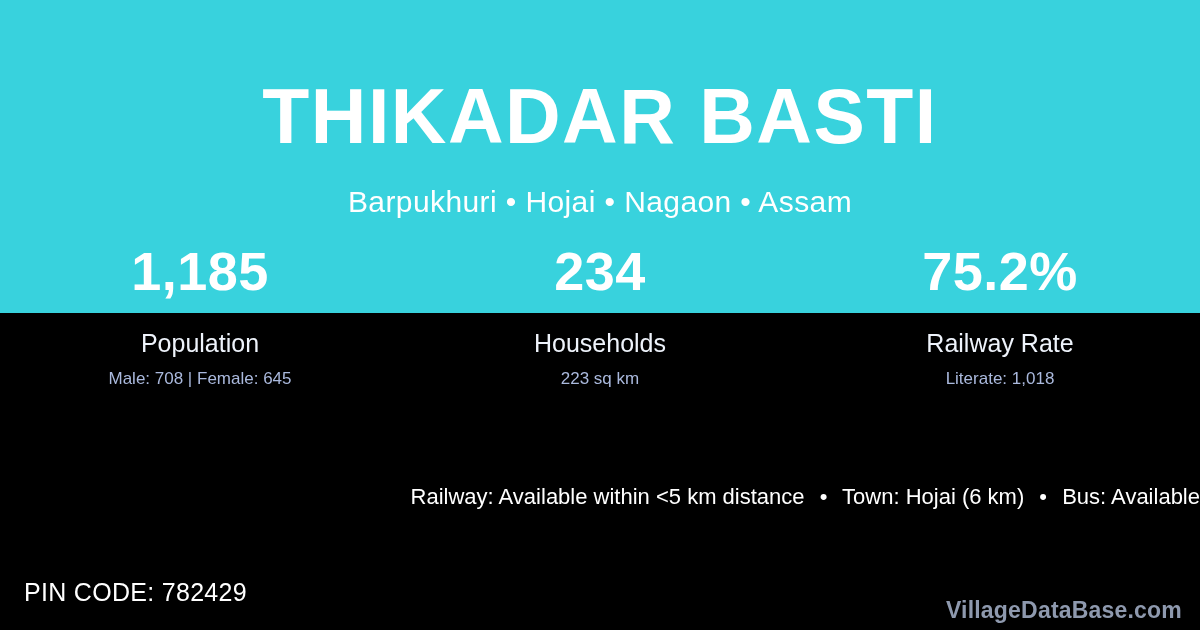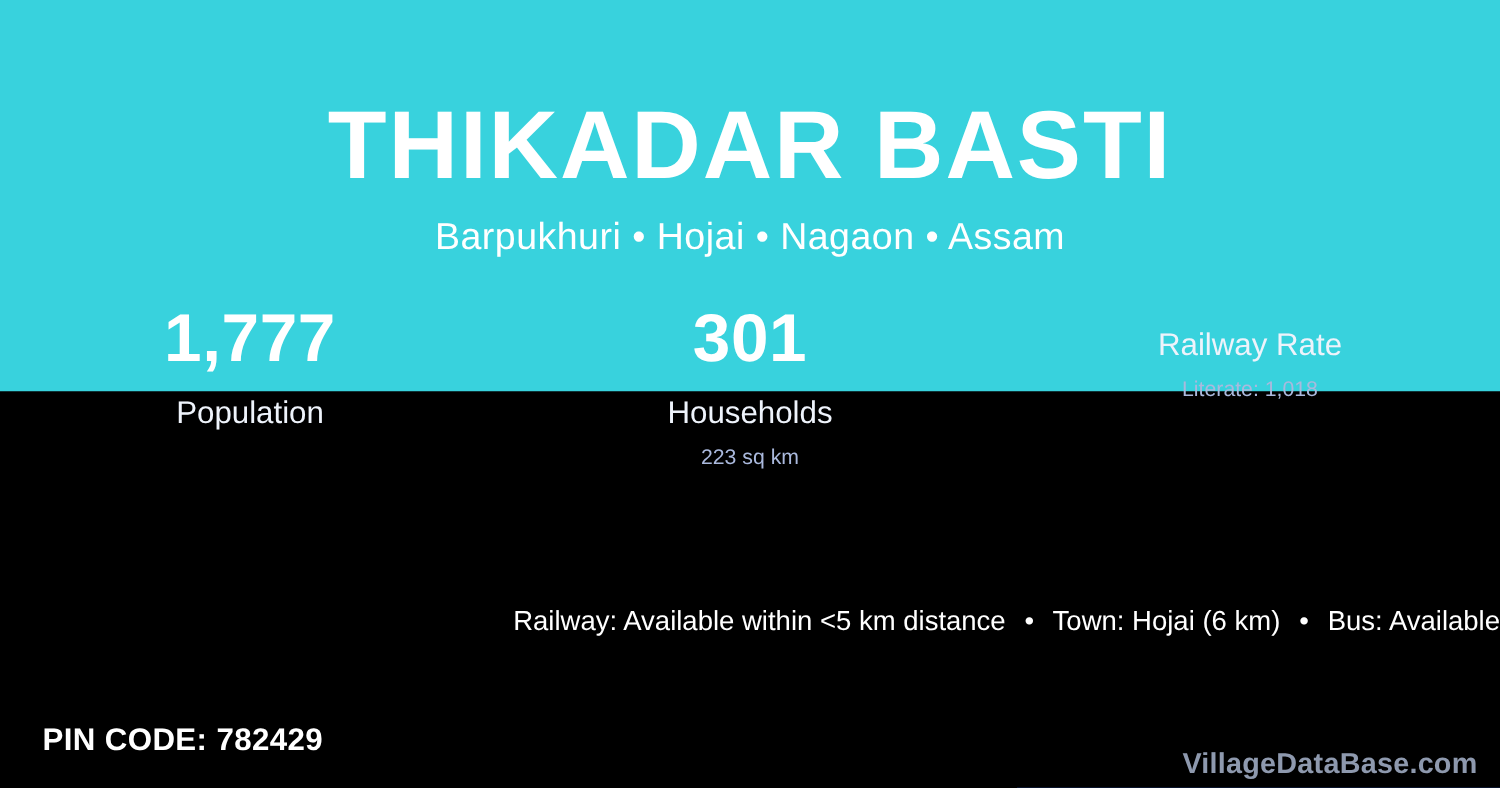--- a/index.html
+++ b/index.html
@@ -44,21 +44,21 @@
     margin: 0;
     padding-top: 78px;
     font-size: 77px;
     line-height: 1.0;
     font-weight: 700;
     letter-spacing: 1.5px;
     color: #ffffff;
     white-space: nowrap;
   }
   .village-subtitle {
-    margin: 0;
+    margin: 12px;
     padding-top: 18px;
     font-size: 30px;
     line-height: 1.1;
     font-weight: 400;
     letter-spacing: 0.4px;
     color: #ffffff;
     white-space: nowrap;
   }
 
   
@@ -76,21 +76,21 @@
   }
   .stat-value {
     font-size: 54px;
     line-height: 1.0;
     font-weight: 700;
     color: #ffffff;
     letter-spacing: 0.5px;
     white-space: nowrap;
   }
   .stat-label {
-    margin-top: 19px;
+    margin-top: 32px;
     font-size: 25px;
     line-height: 1.1;
     font-weight: 400;
     color: #eef3fb;
     white-space: nowrap;
   }
   .stat-sub {
     margin-top: 12px;
     font-size: 17px;
     line-height: 1.1;
@@ -120,25 +120,25 @@
   
   .footer {
     position: absolute;
     left: 0;
     top: 573px;
     width: 1200px;
     height: 57px;
   }
   .pin-code {
     position: absolute;
-    left: 34px;
+    left: 24px;
     top: 4px;
     font-size: 25px;
     line-height: 1.2;
-    font-weight: 700;
+    font-weight: 400;
     color: #ffffff;
     letter-spacing: 0.3px;
     white-space: nowrap;
   }
   .watermark {
     position: absolute;
     right: 18px;
     top: 24px;
     font-size: 23px;
     line-height: 1.2;
@@ -156,31 +156,33 @@
   <div class="band-top"></div>
 
   <div class="header">
     <h1 class="village-title">THIKADAR BASTI</h1>
     <div class="village-subtitle">Barpukhuri • Hojai • Nagaon • Assam</div>
   </div>
 
   <div class="stats">
 
     <div class="stat">
-      <div class="stat-value">1,777</div>
+      <div class="stat-value">1,185</div>
       <div class="stat-label">Population</div>
+      <div class="stat-sub">Male: 708 | Female: 645</div>
     </div>
 
     <div class="stat">
-      <div class="stat-value">301</div>
+      <div class="stat-value">234</div>
       <div class="stat-label">Households</div>
       <div class="stat-sub">223 sq km</div>
     </div>
 
     <div class="stat">
+      <div class="stat-value">75.2%</div>
       <div class="stat-label">Railway Rate</div>
       <div class="stat-sub">Literate: 1,018</div>
     </div>
 
   </div>
 
   <div class="infra">
     <span>Railway: Available within &lt;5 km distance</span>
     <span class="sep">•</span>
     <span>Town: Hojai (6 km)</span>

